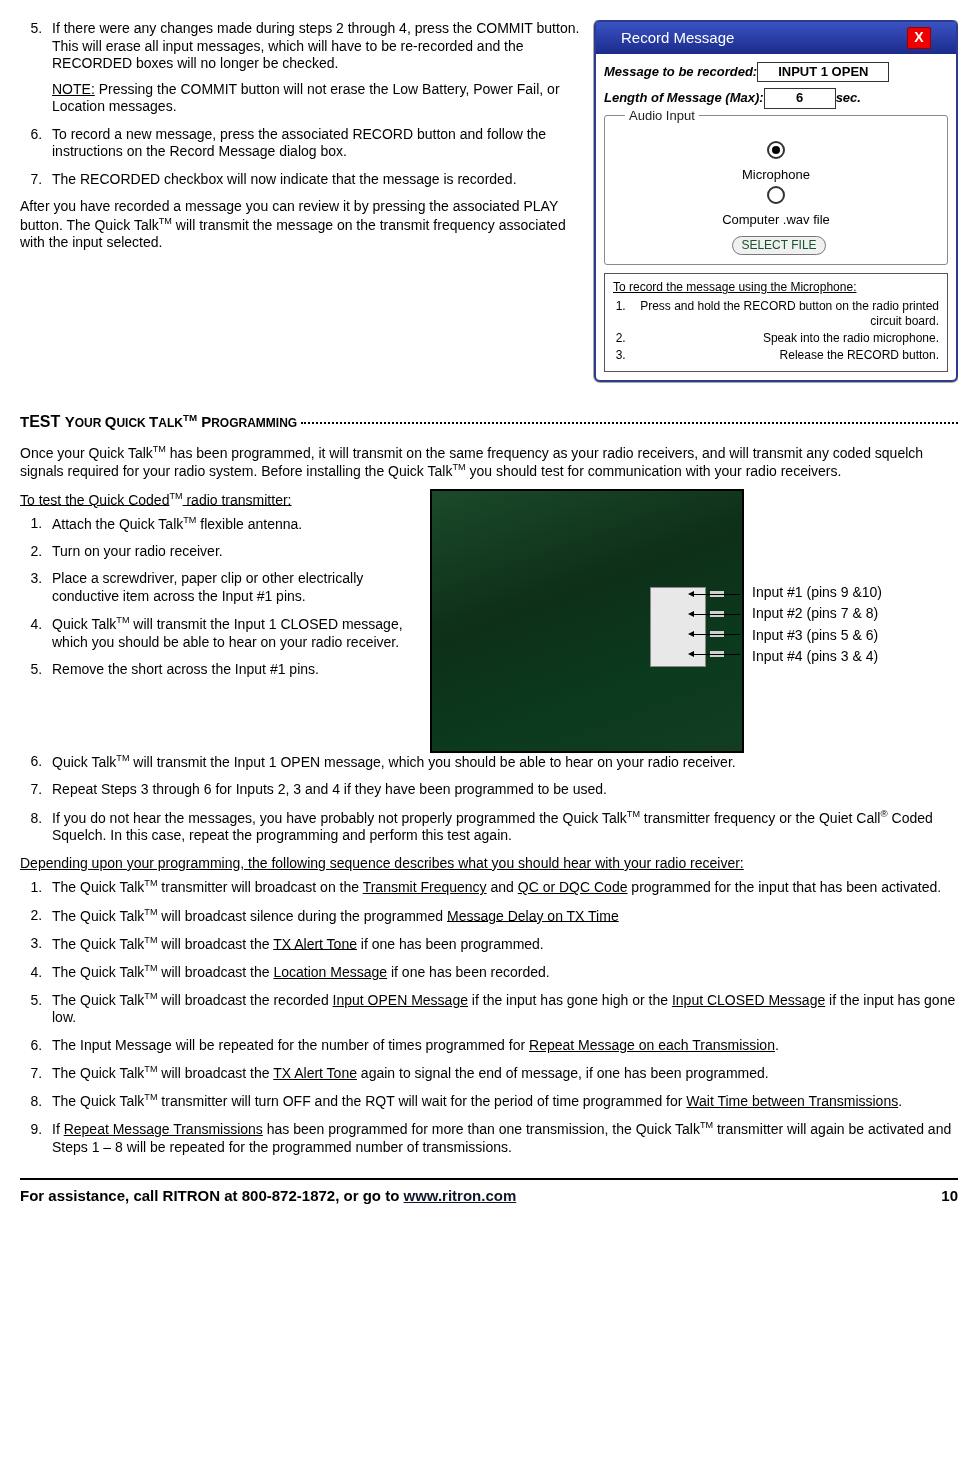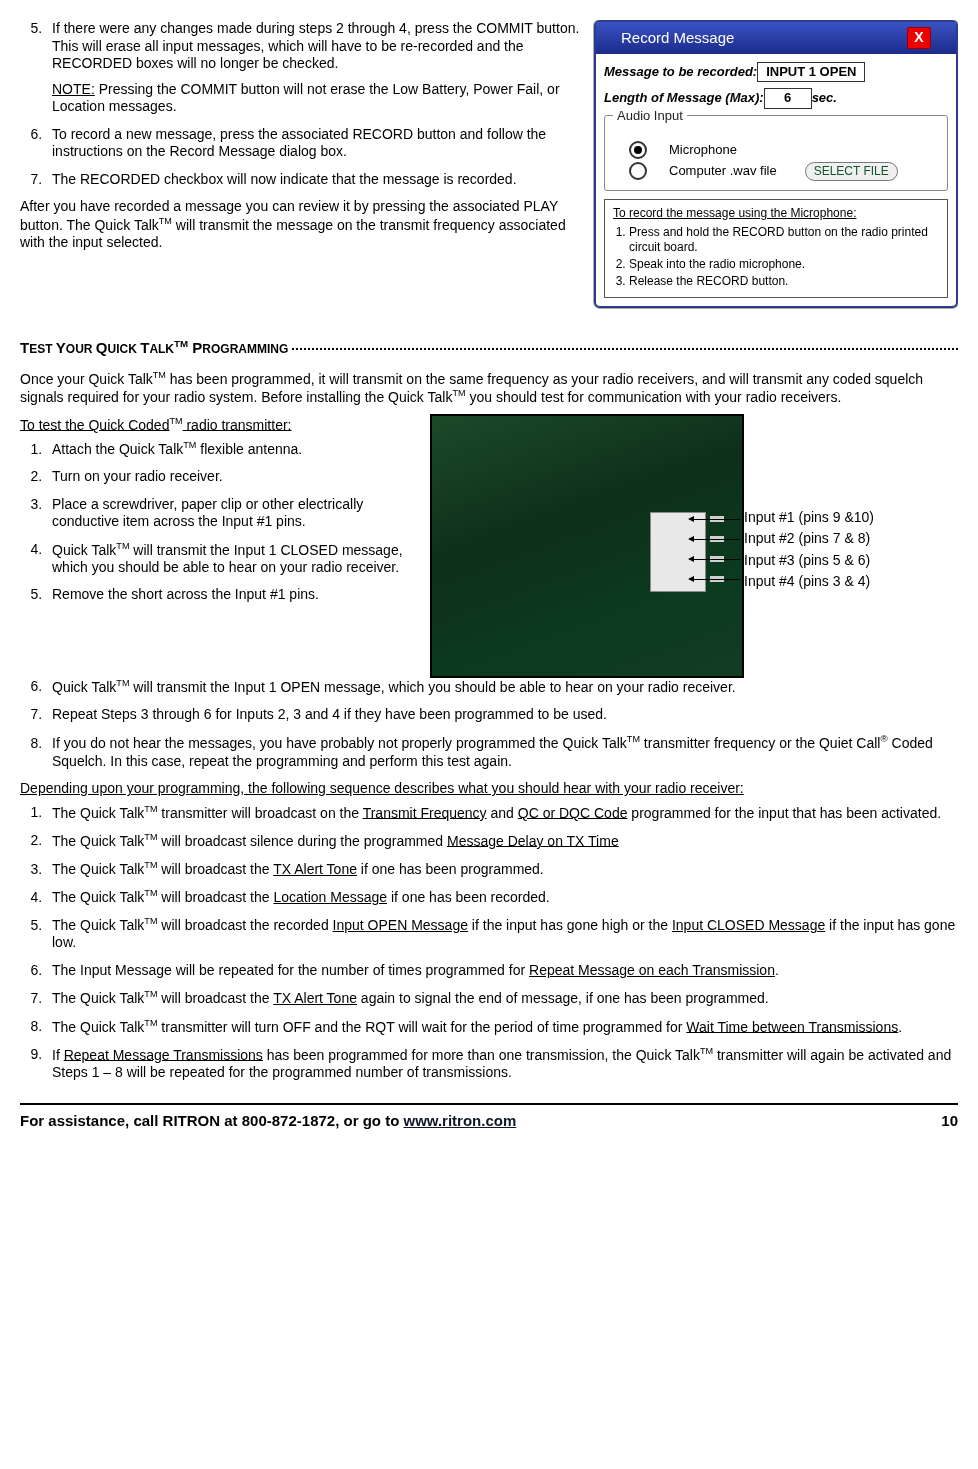--- a/index.html
+++ b/index.html
@@ -42,47 +42,47 @@
     border-radius: 2px;
   }
   .dialog-body { padding: 8px; }
   .dialog-row {
     display: flex; align-items: center; 
     font-style: italic; font-weight: bold;
     margin-bottom: 6px;
   }
   .dialog-field {
     border: 1px solid #333;
-    padding: 1px 8px;
+    padding: 1px 20px;
     font-weight: bold;
     font-style: normal;
     background: #fff;
     min-width: 90px;
     text-align: center;
   }
   .dialog-field.small { min-width: 30px; }
   .fieldset {
     border: 1px solid #888;
     border-radius: 3px;
-    padding: 6px 8px;
+    padding: 6px 20px;
     margin: 4px 0 8px 0;
   }
   .fieldset-legend {
     position: relative;
     top: -14px;
     background: #fff;
     padding: 0 4px;
     font-style: normal;
     font-weight: normal;
     color: #222;
     display: inline-block;
     margin-bottom: -10px;
   }
   .radio-row {
-    display: flex; align-items: center; gap: 22px; margin: 3px 16px;
+    display: flex; align-items: center; gap: 8px; margin: 3px 0; flex-direction: column;
   }
   .radio-outer {
     width: 14px; height: 14px;
     border: 2px solid #333;
     border-radius: 50%;
     display: flex; align-items: center; justify-content: center;
   }
   .radio-dot { width: 8px; height: 8px; background: #000; border-radius: 50%; }
   .select-file-btn {
     border: 1px solid #777;
@@ -92,21 +92,21 @@
     color: #14532d;
     background: #f0f0f0;
     margin-left: 6px;
   }
   .instr-box {
     border: 1px solid #555;
     padding: 6px 8px;
     font-size: 12px;
   }
   .instr-box-title { text-decoration: underline; margin-bottom: 4px; }
-  .instr-ol { margin: 0 0 0 16px; padding: 0; }
+  .instr-ol { margin: 0 0 0 16px; padding: 0; text-align: right; }
   .instr-ol li { margin-bottom: 2px; font-size: 12px; }
 
   .ol-main { margin: 0 0 8px 0; padding-left: 26px; }
   .ol-main > li { margin-bottom: 10px; padding-left: 6px; }
   .note-underline { text-decoration: underline; }
 
   .section-heading {
     font-size: 15px;
     font-weight: bold;
     margin: 30px 0 12px 0;
@@ -119,21 +119,21 @@
     border-bottom: 2px dotted #000;
     margin-left: 4px;
     position: relative;
     top: -3px;
   }
   sup.tm { font-size: 0.65em; }
   sup.r { font-size: 0.7em; }
 
   .mid-flex { display: flex; gap: 10px; align-items: flex-start; }
   .mid-left { width: 400px; }
-  .pcb-wrap { flex: 1; display: flex; align-items: flex-start; margin-top:4px;}
+  .pcb-wrap { flex: 1; display: flex; align-items: flex-start; gap: 8px; margin-top:4px;}
   .pcb-img {
     width: 310px; height: 260px;
     background: linear-gradient(160deg,#1b4a2a 0%, #0e2f19 40%, #0b3a1e 70%, #123d23 100%);
     border: 2px solid #000;
     position: relative;
     overflow: hidden;
   }
   .pcb-conn {
     position: absolute;
     right: 36px;
@@ -232,21 +232,21 @@
           <li>Speak into the radio microphone.</li>
           <li>Release the RECORD button.</li>
         </ol>
       </div>
     </div>
   </div>
 </div>
 
 <div class="section-heading">
   <span>
-    <span>T</span><span style="font-size:12px;">EST </span><span>Y</span><span style="font-size:12px;">OUR </span><span>Q</span><span style="font-size:12px;">UICK </span><span>T</span><span style="font-size:12px;">ALK</span><sup class="tm">TM</sup><span> P</span><span style="font-size:12px;">ROGRAMMING</span>
+    <span>T</span><span style="font-size:16px;">EST </span><span>Y</span><span style="font-size:12px;">OUR </span><span>Q</span><span style="font-size:12px;">UICK </span><span>T</span><span style="font-size:12px;">ALK</span><sup class="tm">TM</sup><span> P</span><span style="font-size:12px;">ROGRAMMING</span>
   </span>
   <span class="dots"></span>
 </div>
 
 <p style="margin:0 0 4px 0;">
   <span>Once your Quick Talk</span><sup class="tm">TM</sup><span> has been programmed, it will transmit on the same frequency as your radio receivers, and will transmit any coded squelch signals required for your radio system.   Before installing the Quick Talk</span><sup class="tm">TM</sup><span> you should test for communication with your radio receivers.</span>
 </p>
 
 <div class="mid-flex">
   <div class="mid-left">

